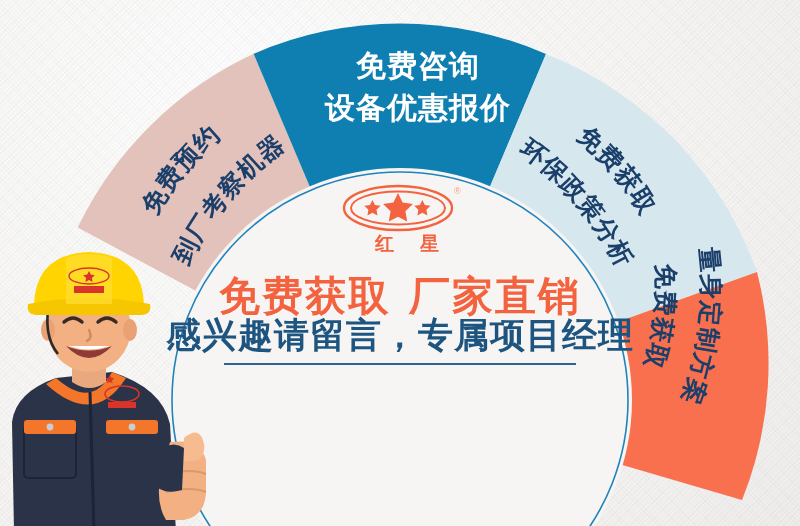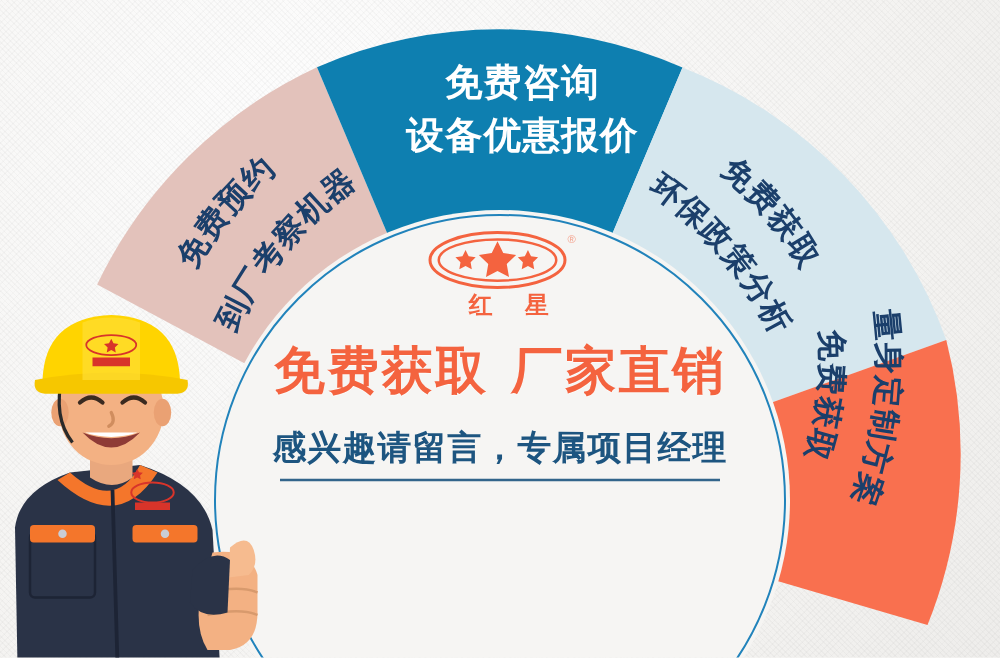--- a/index.html
+++ b/index.html
@@ -33,22 +33,21 @@
     margin-top:20px;
     font-size:41px;line-height:1;
     font-weight:700;
     color:#f4633f;
     letter-spacing:2px;
     white-space:nowrap;
     text-shadow:0 1px 0 rgba(255,255,255,.6);
   }
   #headline .gap{display:inline-block;width:18px;}
   #sub1{
-    margin-top:28px;
-    font-size:27px;line-height:1;font-weight:700;
+    font-size:35px;line-height:1;font-weight:700;
     color:#1d5580;letter-spacing:1px;white-space:nowrap;
   }
   #divider{
     margin-top:11px;width:352px;height:2px;background:#1d5580;opacity:.9;
   }
   #sub2{
     margin-top:11px;
     font-size:27px;line-height:1;font-weight:700;
     color:#1d5580;letter-spacing:1px;white-space:nowrap;
   }

